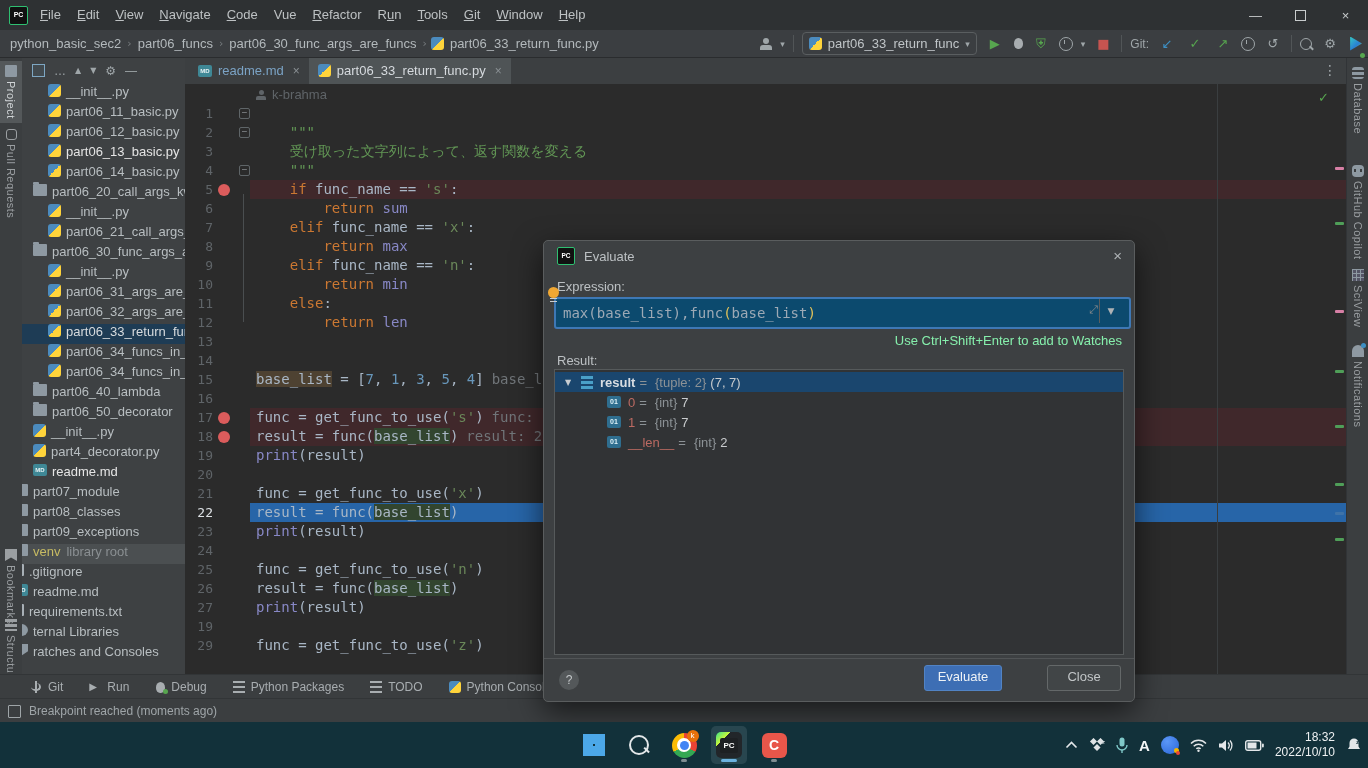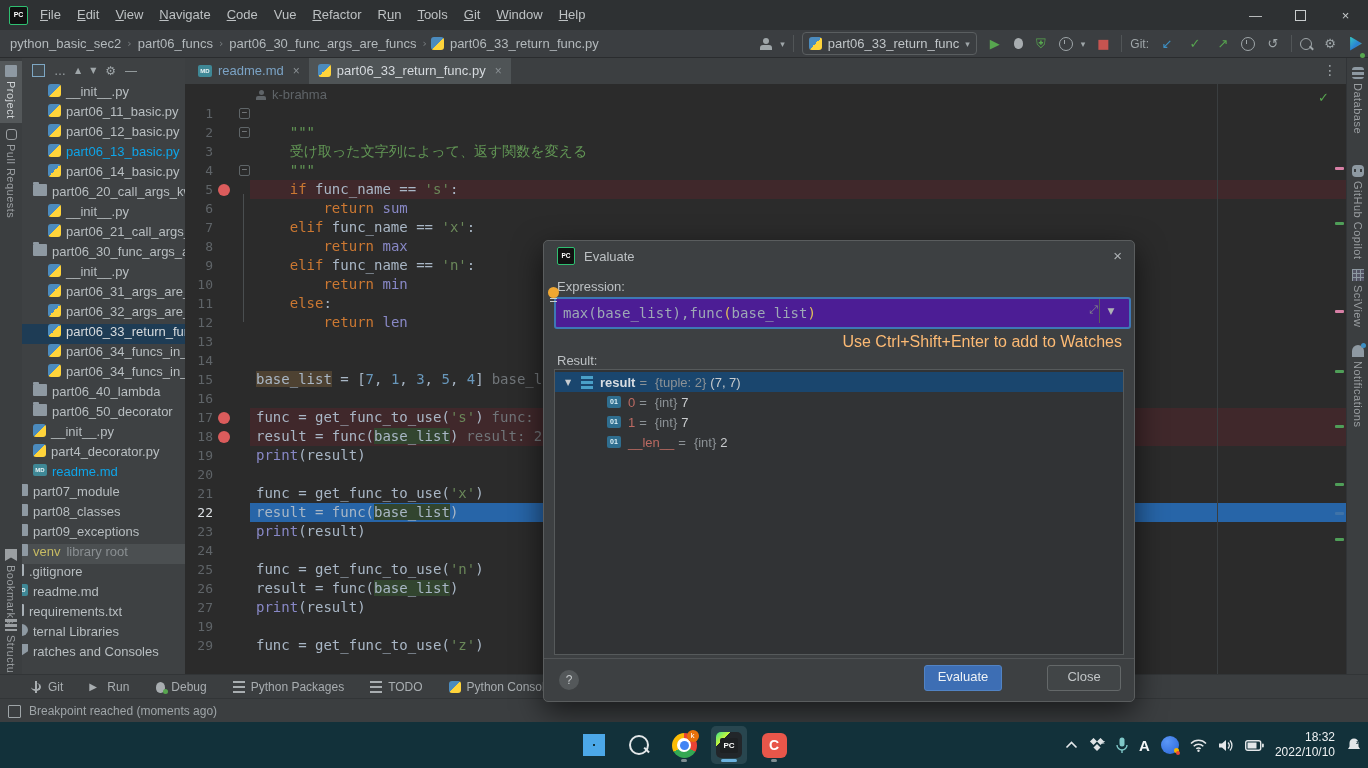--- a/index.html
+++ b/index.html
@@ -61,21 +61,21 @@
   #project{position:absolute;left:22px;top:0;width:163px;height:617px;background:#3e4143;overflow:hidden}
   #pheader{height:27px;display:flex;align-items:center;gap:9px;padding-left:10px;color:#9fa6a9;font-size:12px}
   .phic{flex:none}
   .ph-sq{width:11px;height:11px;border:1.4px solid #7ea7c3;background:#54708033}
   .ph-ar{font-size:8px;color:#9fa6a9}
   #tree{position:absolute;top:27px;left:0;right:0}
   .trow{height:20px;display:flex;font-size:13px;color:#b8bec1;white-space:nowrap}
   .trow.sel{background:#1e3c55;color:#d7dbde}
   .trow.venvrow{background:#4b4f51}
   .trow .tlbl{margin-left:5px}
-  .trow .blue{color:#0ea5e9}
+  .trow .blue{color:#e5e5e5}
   .venvname{color:#c7bb63;margin-left:5px}
   .venvextra{color:#8a8f92;margin-left:6px}
   .fic{width:14px;height:12px;flex:none;position:relative}
   .fic-py{background:linear-gradient(135deg,#4b8bbe 50%,#ffd43b 50%);border-radius:3px;height:13px;width:13px}
   .fic-folder{background:#8e99a2;border-radius:1px}
   .fic-folder:before{content:"";position:absolute;left:0;top:-2px;width:6px;height:2px;background:#8e99a2;border-radius:1px 1px 0 0}
   .fic-md{background:#3f8896;border-radius:2px;color:#eaf3f5;font-size:6px;font-weight:bold;text-align:center;line-height:12px}
   .fic-txt{background:#a8b0b6;border-radius:1px;width:10px;margin-left:2px}
   .fic-lib{background:#8e99a2;border-radius:50%}
   .fic-scratch{background:#8e99a2;clip-path:polygon(0 0,100% 0,100% 60%,50% 100%,0 60%)}
@@ -110,29 +110,29 @@
   #guide{position:absolute;top:0;bottom:0;left:1032px;width:1px;background:#3a3e40;z-index:3}
   #estripe{position:absolute;right:0;top:0;bottom:0;width:15px;z-index:4}
   .mark{position:absolute;left:3px;width:9px;height:3px;border-radius:1px}
   #inspectok{position:absolute;right:18px;top:6px;color:#57a64f;font-size:13px;z-index:5}
   
   #dialog{position:absolute;left:543px;top:240px;width:590px;height:460px;background:#3d4042;border:1px solid #5a5d5e;
     border-radius:5px;box-shadow:0 10px 30px rgba(0,0,0,.6);z-index:50;color:#bcc0c3;font-size:13px}
   #dtitle{position:absolute;left:0;top:0;right:0;height:30px;display:flex;align-items:center;gap:9px;padding-left:13px}
   #dclose{position:absolute;right:12px;top:6px;color:#aeb2b5;font-size:15px}
   #dexplabel{position:absolute;left:13px;top:38px}
-  #dexpr{position:absolute;left:10px;top:56px;width:566px;height:28px;background:#4c1d95;border:2px solid #3e78b5;border-radius:3px;
+  #dexpr{position:absolute;left:10px;top:56px;width:566px;height:28px;background:#0c4a6e;border:2px solid #3e78b5;border-radius:3px;
     display:flex;align-items:center;font-family:"DejaVu Sans Mono","DejaVu Sans",monospace;font-size:14px;padding-left:7px}
   .et{color:#9da9b5}.ey{color:#dfc05a}
   #bulb{position:absolute;left:4px;top:46px;width:11px;height:11px;border-radius:50%;background:#f0a732;z-index:2}
   #bulb:after{content:"";position:absolute;left:2px;top:11px;width:7px;height:4px;
     background:repeating-linear-gradient(#c9cdd0 0 1px,transparent 1px 2.5px)}
   #dexpand{position:absolute;right:36px;top:62px;color:#86898c;font-size:11px}
   #dcombo{position:absolute;right:12px;top:58px;width:22px;height:24px;border-left:1px solid #5a5d5e;display:flex;align-items:center;justify-content:center;color:#aeb2b5;font-size:9px}
-  #dhintw{position:absolute;right:12px;top:92px;color:#fdba74;font-size:16px}
+  #dhintw{position:absolute;right:12px;top:92px;color:#86efac;font-size:13px}
   #dreslabel{position:absolute;left:13px;top:112px}
   #dresult{position:absolute;left:10px;top:128px;width:568px;height:284px;background:#313335;border:1px solid #565a5b}
   .rrow{position:absolute;left:0;right:0;height:20px;display:flex;align-items:center;font-size:13px}
   .rrow.sel{background:#1a466e}
   .rchev{width:26px;text-align:center;color:#c8cdd1;font-size:8px}
   .tupleic{width:12px;height:13px;background:repeating-linear-gradient(#4aa0c8 0 3px,transparent 3px 5px);margin-right:7px}
   .intic{width:14px;height:12px;background:#2f6e8f;border-radius:2px;color:#dff2f8;font-size:7px;font-weight:bold;
     text-align:center;line-height:12px;margin-right:7px}
   .rname{color:#d8dde2;font-weight:bold}
   .rname2{color:#bc6a62}

